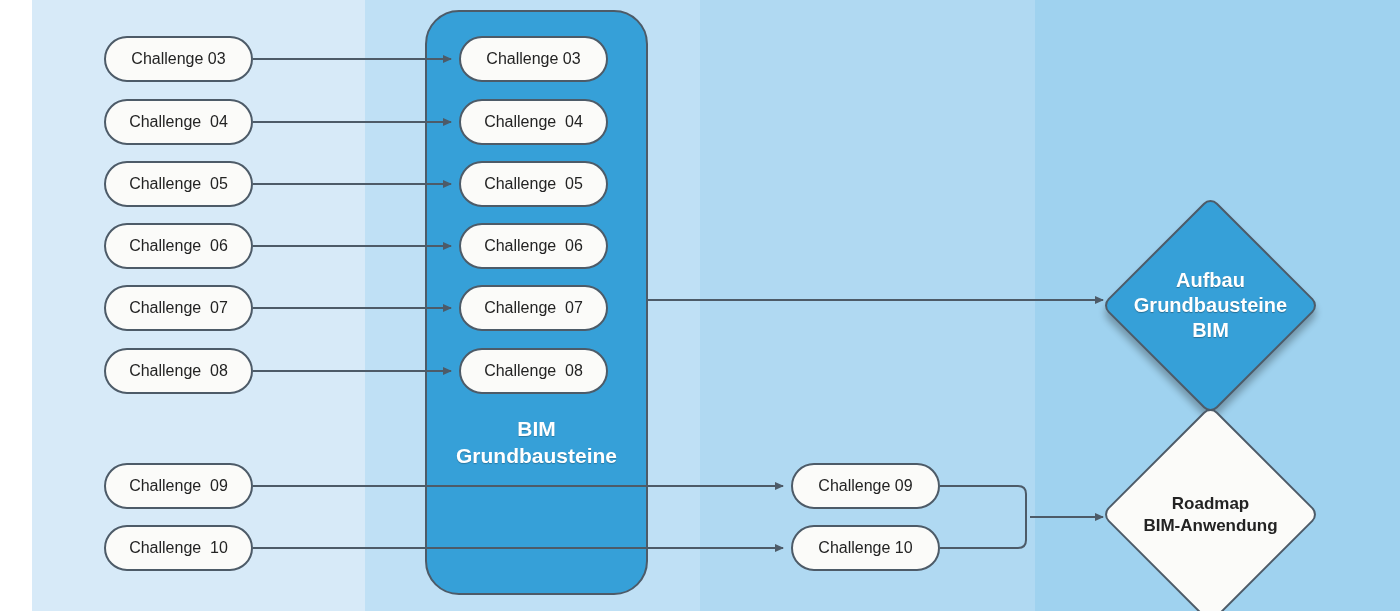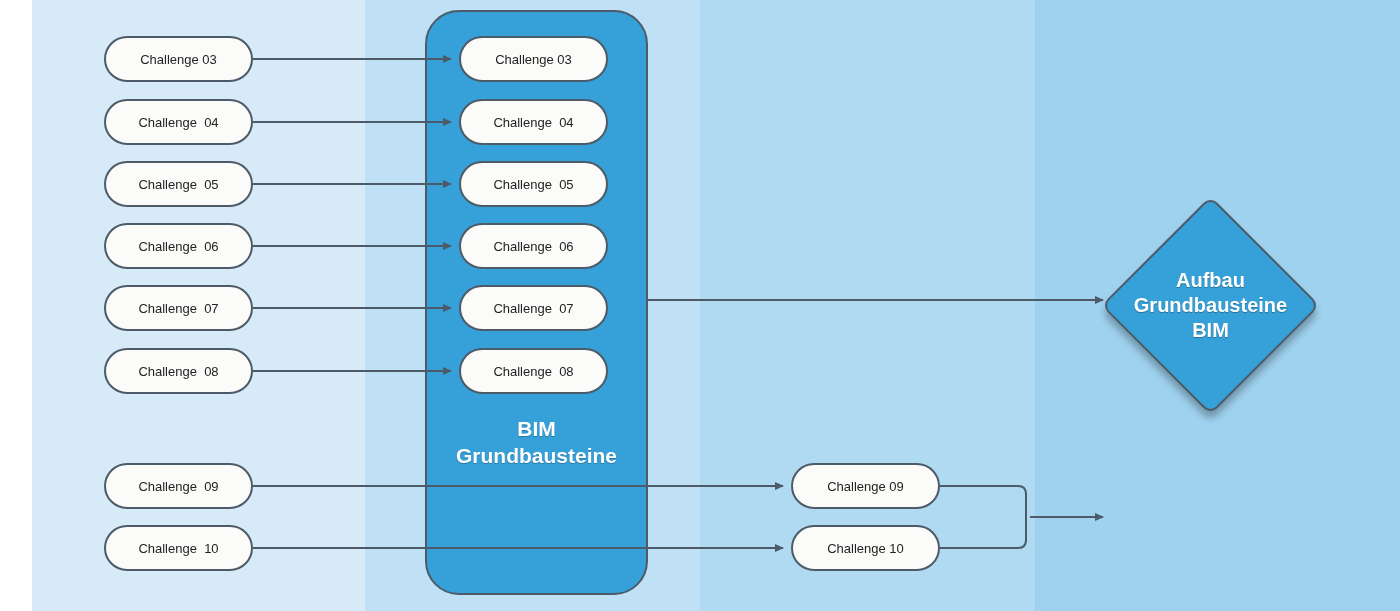--- a/index.html
+++ b/index.html
@@ -60,21 +60,21 @@
 
   .pill {
     position: absolute;
     display: flex;
     align-items: center;
     justify-content: center;
     background: #fbfbf9;
     border: 2px solid #4d5b68;
     border-radius: 999px;
     box-sizing: border-box;
-    font-size: 13px;
+    font-size: 16px;
     color: #232323;
     white-space: pre;
     text-align: center;
   }
   .pill.left  { left: 104px; width: 149px; height: 46px; }
   .pill.mid   { left: 459px; width: 149px; height: 46px; }
   .pill.right { left: 791px; width: 149px; height: 46px; }
 
   .diamond-wrap {
     position: absolute;
@@ -185,14 +185,19 @@
   <div class="pill right" style="top:463px"><span>Challenge 09</span></div>
   <div class="pill right" style="top:525px"><span>Challenge 10</span></div>
 
   <div class="diamond-wrap" id="diamond-aufbau">
     <div class="diamond-shape"></div>
     <div class="diamond-text">Aufbau
 Grundbausteine
 BIM</div>
   </div>
 
+  <div class="diamond-wrap" id="diamond-roadmap">
+    <div class="diamond-shape"></div>
+    <div class="diamond-text">Roadmap
+BIM-Anwendung</div>
+  </div>
 
 </div>
 
 </body></html>

